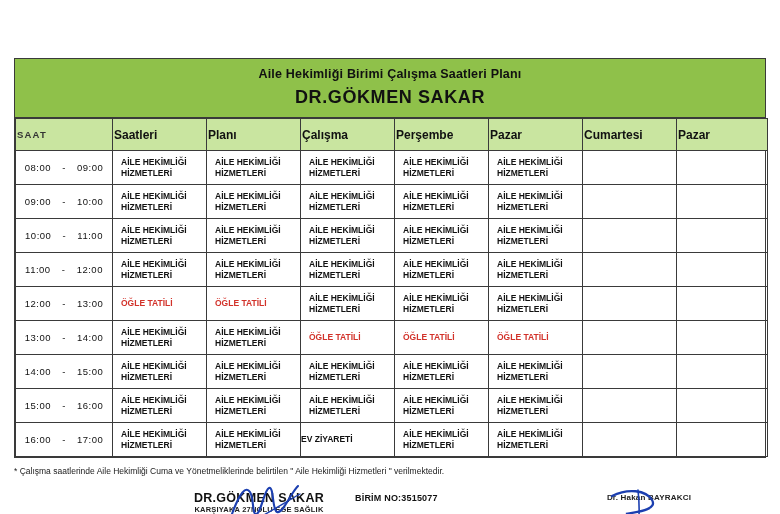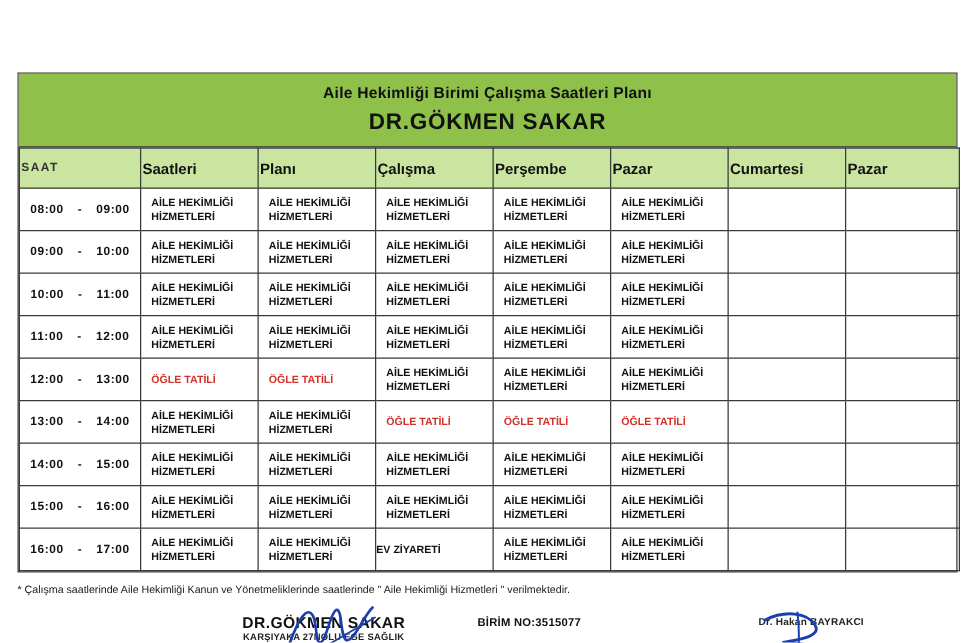--- a/index.html
+++ b/index.html
@@ -70,21 +70,21 @@
     font-size: 9.5px;
     letter-spacing: 1.2px;
     color: #333333;
   }
   table.schedule tbody td {
     height: 34px;
     vertical-align: middle;
   }
   td.time-cell {
     font-size: 9.5px;
-    font-weight: bold;
+    font-weight: normal;
     color: #111111;
     text-align: center;
     letter-spacing: 0.5px;
     white-space: nowrap;
   }
   td.time-cell .dash {
     display: inline-block;
     width: 26px;
     text-align: center;
   }
@@ -142,21 +142,21 @@
     letter-spacing: 0.2px;
     color: #222222;
     line-height: 10.5px;
   }
   .sig-left .line.small {
     font-weight: normal;
     font-size: 7px;
   }
   .birim {
     position: absolute;
-    left: 368px;
+    left: 341px;
     top: 2px;
     font-size: 9px;
     font-weight: bold;
     color: #111111;
     letter-spacing: 0.2px;
   }
   .sig-right {
     position: absolute;
     left: 505px;
     top: 2px;
@@ -431,21 +431,21 @@
             </td>
             <td class="slot empty"></td>
             <td class="slot empty"></td>
           </tr>
         </tbody>
     </table>
 
   </div>
 
   <div class="footnote">
-    <span>* Çalışma saatlerinde Aile Hekimliği Kanun ve Yönetmeliklerinde saatlerinde " </span><b>Aile Hekimliği Hizmetleri</b><span> " verilmektedir.</span>
+    <span>* Çalışma saatlerinde Aile Hekimliği Cuma ve Yönetmeliklerinde belirtilen " </span><b>Aile Hekimliği Hizmetleri</b><span> " verilmektedir.</span>
   </div>
 
   <div class="signatures">
 
     <div class="sig-left">
       <div class="name">DR.GÖKMEN SAKAR</div>
       <div class="line">KARŞIYAKA 27NOLU EGE SAĞLIK</div>
       <div class="line">AİLE SAĞLIĞI SAĞLIK</div>
       <div class="line small">35.150.077 nolu aile hekimi</div>
       <div class="line small">dip.tesc.no97111,ÇKYS 42355</div>

